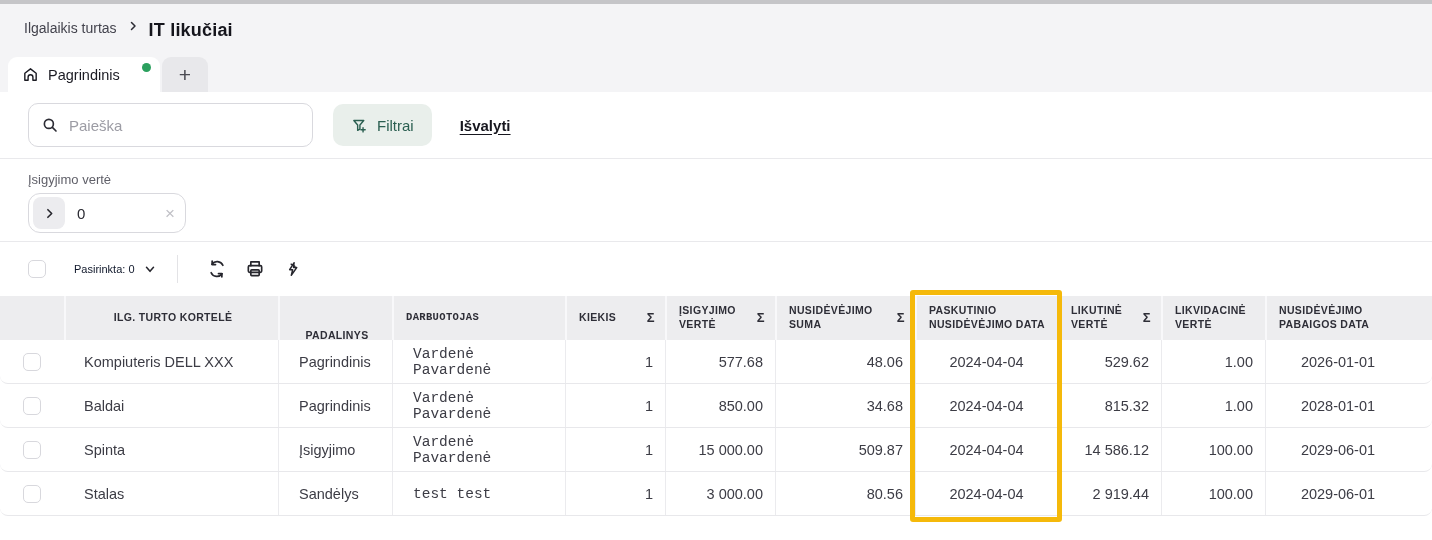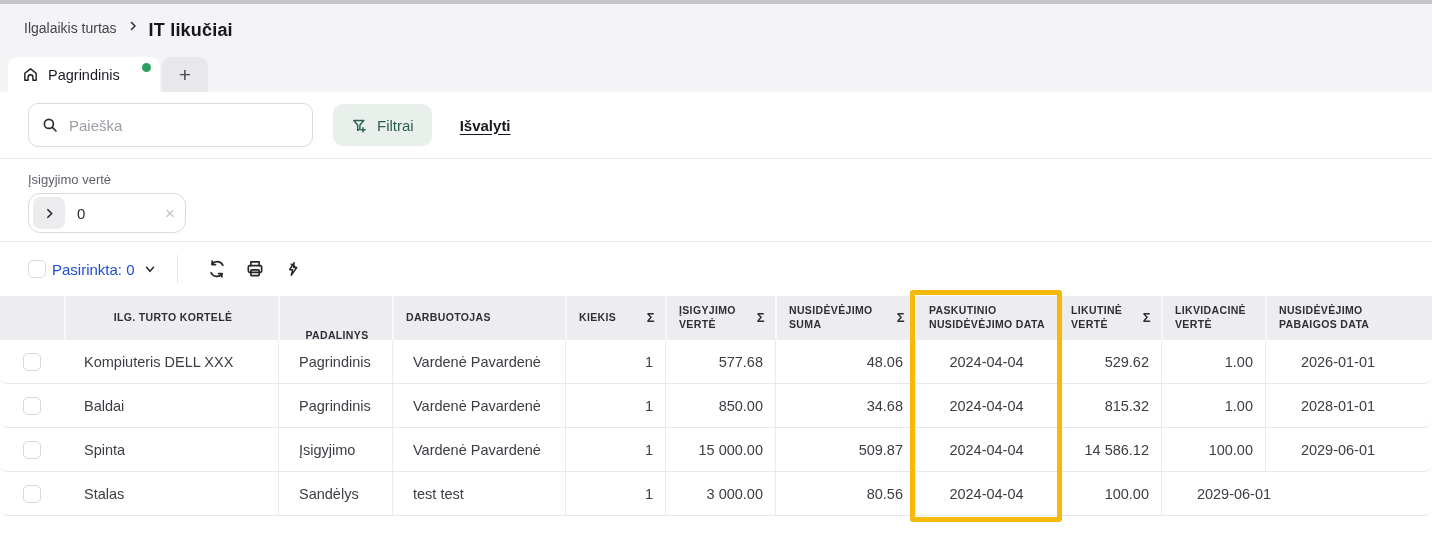--- a/index.html
+++ b/index.html
@@ -47,42 +47,42 @@
     border-radius:12px; display:flex; align-items:center; padding:0 10px 0 4px; gap:12px; background:#fff; }
   .op-btn { width:32px; height:32px; border-radius:8px; background:#ececef; border:none;
     display:flex; align-items:center; justify-content:center; cursor:pointer; }
   .filter-value { flex:1; font-size:15px; color:#2b2b33; }
   .clear-x { font-size:17px; color:#c0c0c6; cursor:pointer; line-height:1; }
 
   
   .section-toolbar { height:54px; display:flex; align-items:center; padding-left:28px; background:#fff; }
   .cb { width:18px; height:18px; border:1.5px solid #d8d8dd; border-radius:5px;
     background:#fff; display:inline-block; cursor:pointer; flex:none; }
-  .sel-label { margin-left:6px; font-size:15px; color:#1d4ed8; }
+  .sel-label { margin-left:28px; font-size:11px; color:#0f172a; }
   .chev-down { margin-left:8px; display:flex; align-items:center; cursor:pointer; }
   .v-divider { width:1px; height:28px; background:#e3e3e6; margin:0 20px; }
   .icon-btn { width:38px; height:38px; border:none; background:transparent; cursor:pointer;
     display:flex; align-items:center; justify-content:center; color:#26262d; }
 
   
   .table-wrap { position:relative; }
   .thead { display:flex; height:44px; background:#ededef; align-items:stretch; }
   .th { display:flex; align-items:center; padding:0 10px 0 12px;
     font-size:10.5px; font-weight:700; text-transform:uppercase;
     letter-spacing:.35px; color:#2e2e37; line-height:1.3; }
   .th + .th { border-left:2px solid #f8f8fa; }
   .th-label { flex:1; }
   .sigma { font-size:13px; font-weight:700; margin-left:6px; }
   .tr { display:flex; height:44px; background:#fff; border-bottom:1px solid #e8e8eb; align-items:stretch;border-radius:8px; }
   .td { display:flex; align-items:center; font-size:14.5px; color:#3c3c45; padding:0 12px 0 20px; }
   .td + .td + .td { border-left:1px solid #ebebee; }
 
   .ccheck { width:64px; flex:none; justify-content:center; padding:0; }
   .c0 { width:214px; flex:none; } .c1 { width:114px; flex:none; }
-  .c2 { width:173px; flex:none; } .c3 { width:100px; flex:none; }
+  .c2 { width:173px; flex:none;font-family:Liberation Mono, monospace; } .c3 { width:100px; flex:none; }
   .c4 { width:110px; flex:none; } .c5 { width:140px; flex:none; }
   .c6 { width:142px; flex:none; } .c7 { width:104px; flex:none; }
   .c8 { width:104px; flex:none; } .c9 { width:145px; flex:none; }
 
   .th.c0,.th.c1 { justify-content:center; text-align:center; }
   .th.c0 .th-label,.th.c1 .th-label { flex:none; }
   .td.c3,.td.c4,.td.c5,.td.c7,.td.c8 { justify-content:flex-end; padding-right:12px; }
   .td.c6,.td.c9 { justify-content:center; padding:0; }
 
   .hl-overlay { position:absolute; left:910px; top:-6px; width:152px; height:232px;
@@ -280,17 +280,18 @@
       <div class="td ccheck">
         <span class="cb"></span>
       </div>
       <div class="td c0">Stalas</div>
       <div class="td c1">Sandėlys</div>
       <div class="td c2">test test</div>
       <div class="td c3">1</div>
       <div class="td c4">3 000.00</div>
       <div class="td c5">80.56</div>
       <div class="td c6">2024-04-04</div>
+      <div class="td c7">2 919.44</div>
       <div class="td c8">100.00</div>
       <div class="td c9">2029-06-01</div>
     </div>
     <div class="hl-overlay"></div>
 </section>
 
 </body></html>

